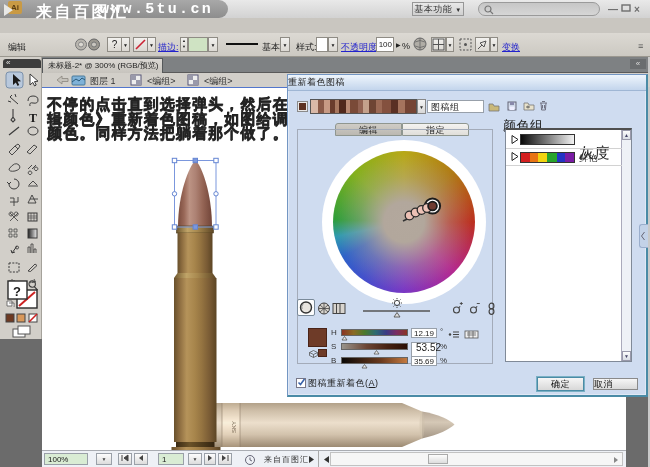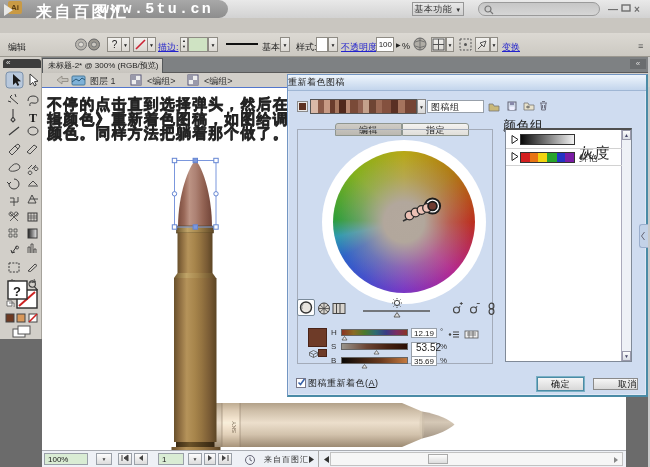--- a/index.html
+++ b/index.html
@@ -49,21 +49,21 @@
 #dlgtitle{position:absolute;left:0;top:0;width:100%;height:16px;background:linear-gradient(#eef5fc,#c3d5ec);border-bottom:1px solid #9fb6d4;font-size:9px;letter-spacing:0.5px;color:#222;line-height:15px;}
 .gfield{position:absolute;background:#ffffff;border:1px solid #98a0aa;font-size:9px;color:#222}
 #grpbox{position:absolute;left:9px;top:54px;width:196px;height:235px;border:1px solid #a3abb9}
 #tabbar{position:absolute;left:47px;top:48px;width:134px;height:13px;font-size:9px;color:#222}
 #tabbar .tb{position:absolute;top:0;width:67px;height:13px;border:1px solid #8f968f;text-align:center;line-height:12px;letter-spacing:0.5px}
 #wheelwhite{position:absolute;left:34px;top:65px;width:164px;height:164px;border-radius:50%;background:#fff}
 #wheel{position:absolute;left:45px;top:76px;width:142px;height:142px;border-radius:50%;
 background:radial-gradient(circle,#b3a89d 0%,#b2a79c 20%,rgba(178,167,156,.4) 45%,rgba(178,167,156,0) 68%),
 conic-gradient(from 0deg,#b8a818 0deg,#b07a16 45deg,#bc3020 90deg,#b42a90 135deg,#7a38c4 180deg,#4450cc 215deg,#2f62c8 240deg,#2f9ab0 258deg,#2f9e3a 272deg,#84b01e 315deg,#b8a818 360deg)}
 #okbtn{position:absolute;left:249px;top:302px;width:47px;height:14px;border:1px solid #4a8ba6;box-shadow:0 0 0 1px #7ab0c4;background:linear-gradient(#f6f6f6,#d8d8d8);font-size:9px;letter-spacing:0.5px;text-align:center;line-height:12px;color:#111}
-#cancelbtn{position:absolute;left:305px;top:303px;width:45px;height:12px;border:1px solid #8a8a8a;background:linear-gradient(#f6f6f6,#d8d8d8);font-size:9px;letter-spacing:0.5px;text-align:right;line-height:11px;color:#111}
+#cancelbtn{position:absolute;left:305px;top:303px;width:45px;height:12px;border:1px solid #8a8a8a;background:linear-gradient(#f6f6f6,#d8d8d8);font-size:9px;letter-spacing:0.5px;text-align:left;line-height:11px;color:#111}
 #cglist{position:absolute;left:217px;top:53px;width:127px;height:234px;background:#fff;border:1px solid #808a98;border-top:2px solid #4f4f4f}
 </style></head>
 <body>
 <div id="stage">
 
   <div class="abs" id="titlebar"></div>
   <div class="abs" id="wsbtn">基本功能 <span style="font-size:6px">▼</span></div>
   <div class="abs" id="wsearch">
       <svg class="mg" width="10" height="10">
         <circle cx="4" cy="4" r="3" fill="none" stroke="#777" stroke-width="1.2"></circle>

